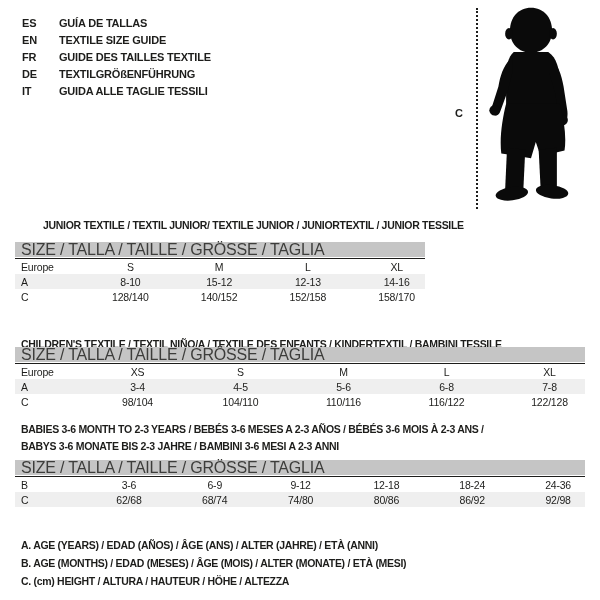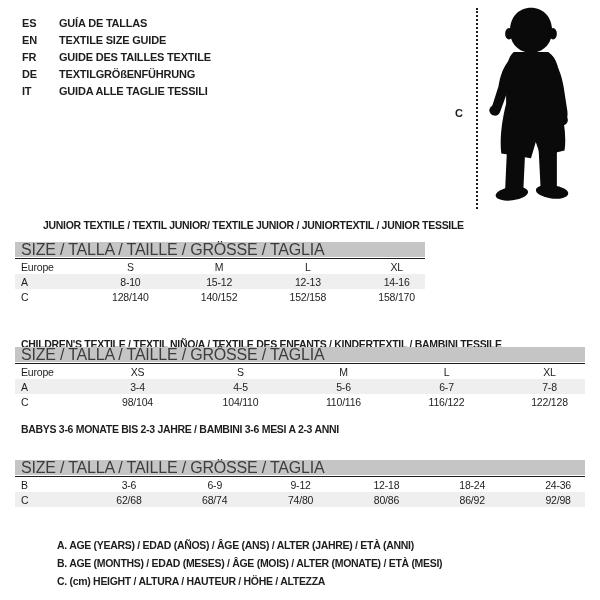--- a/index.html
+++ b/index.html
@@ -54,21 +54,21 @@
 
   .title-s1 { top:217px;margin-left:22px; }
   .table-s1 { top:242px; }
   .title-s2 { top:336px;text-align:right; }
   .table-s2 { top:347px; }
   .title-s3 { top:421px; }
   .table-s3 { top:460px; }
 
   
   .footnotes { position:absolute; left:21px; top:536px; }
-  .footnote { font-size:10.5px; font-weight:bold; letter-spacing:-0.3px; line-height:18px; white-space:nowrap;margin-left:36px; }
+  .footnote { font-size:10.5px; font-weight:bold; letter-spacing:-0.3px; line-height:18px; white-space:nowrap; }
 </style>
 </head>
 <body>
 
 <div class="lang-block">
   <div class="lang-row">
     <span class="lang-code">ES</span>
     <span class="lang-label">GUÍA DE TALLAS</span>
   </div>
   <div class="lang-row">
@@ -151,35 +151,36 @@
       <span class="cell">S</span>
       <span class="cell">M</span>
       <span class="cell">L</span>
       <span class="cell">XL</span>
     </div>
     <div class="row">
       <span class="row-label">A</span>
       <span class="cell">3-4</span>
       <span class="cell">4-5</span>
       <span class="cell">5-6</span>
-      <span class="cell">6-7</span>
+      <span class="cell">6-8</span>
       <span class="cell">7-8</span>
     </div>
     <div class="row">
       <span class="row-label">C</span>
       <span class="cell">98/104</span>
       <span class="cell">104/110</span>
       <span class="cell">110/116</span>
       <span class="cell">116/122</span>
       <span class="cell">122/128</span>
     </div>
   </div>
 </div>
 
 <div class="section-title title-s3">
+  <div>BABIES 3-6 MONTH TO 2-3 YEARS / BEBÉS 3-6 MESES A 2-3 AÑOS / BÉBÉS 3-6 MOIS À 2-3 ANS /</div>
   <div>BABYS 3-6 MONATE BIS 2-3 JAHRE / BAMBINI 3-6 MESI A 2-3 ANNI</div>
 </div>
 <div class="size-table t3 table-s3">
   <div class="size-bar">SIZE / TALLA / TAILLE / GRÖSSE / TAGLIA</div>
   <div class="rule"></div>
   <div class="rows">
     <div class="row">
       <span class="row-label">B</span>
       <span class="cell">3-6</span>
       <span class="cell">6-9</span>

